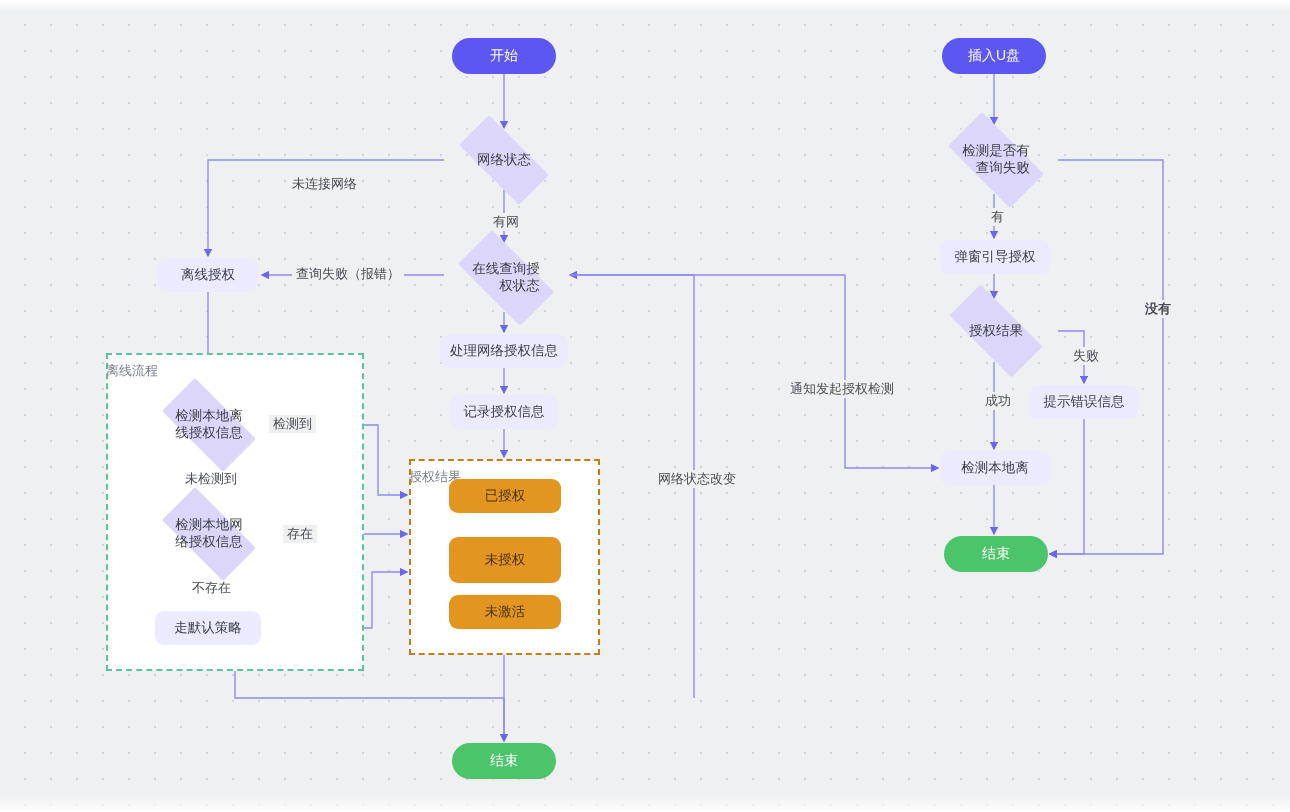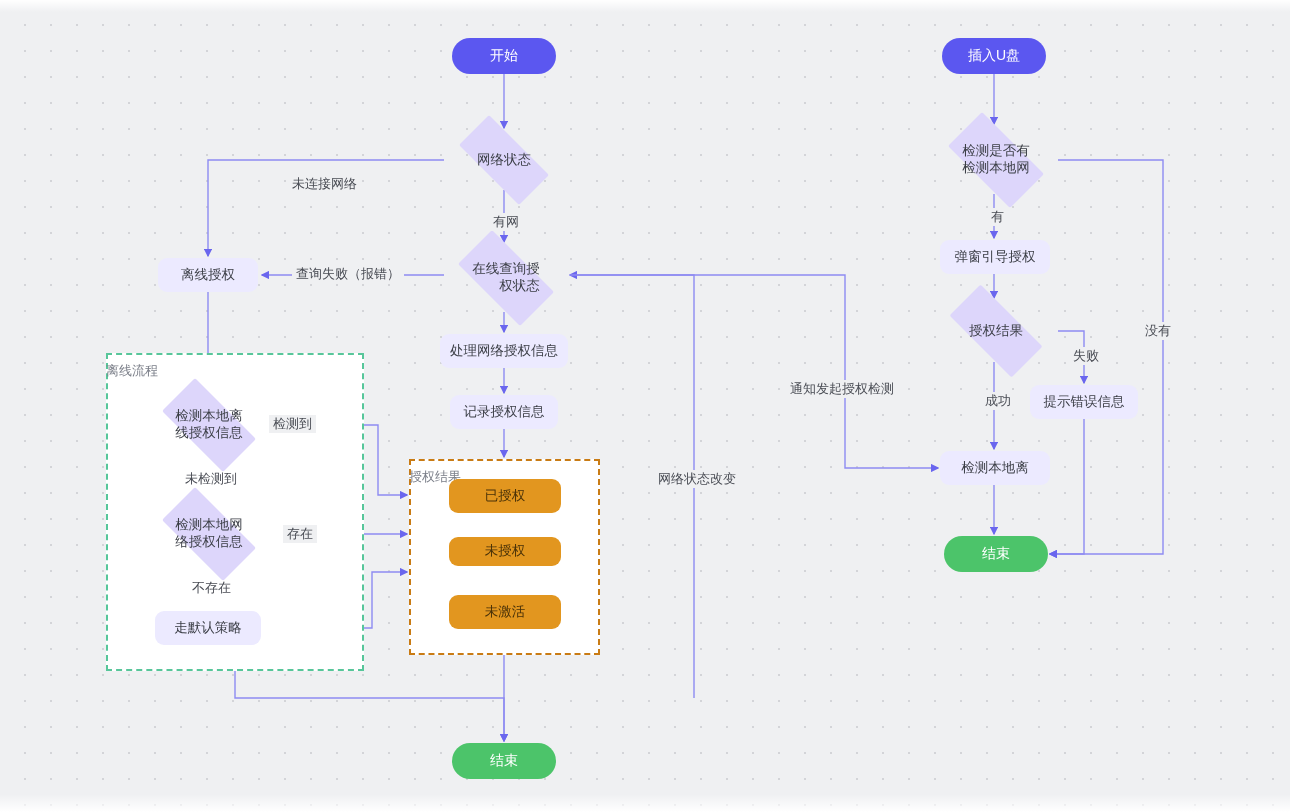--- a/index.html
+++ b/index.html
@@ -171,50 +171,50 @@
       <div class="group green" style="left: 106px; top: 353px; width: 258px; height: 318px;"></div>
       <div class="group-title" style="left: 106px; top: 334px;">离线流程</div>
       <div class="group orange" style="left: 409px; top: 459px; width: 191px; height: 196px;"></div>
       <div class="group-title" style="left: 409px; top: 440px;">授权结果</div>
     </div>
   <div id="node-layer">
       <div class="node terminal start" style="left: 452px; top: 38px; width: 104px; height: 36px;">开始</div>
       <div class="node terminal start" style="left: 942px; top: 38px; width: 104px; height: 36px;">插入U盘</div>
       <div class="node decision" style="left: 444px; top: 130px; width: 120px; height: 60px;"><div class="dshape"></div><div class="dlabel">网络状态</div></div>
       <div class="node decision" style="left: 934px; top: 126px; width: 124px; height: 68px;"><div class="dshape"></div><div class="dlabel">检测是否有
-检测本地网</div></div>
+查询失败</div></div>
       <div class="node process" style="left: 158px; top: 258px; width: 100px; height: 34px;">离线授权</div>
       <div class="node decision" style="left: 444px; top: 244px; width: 124px; height: 68px;"><div class="dshape"></div><div class="dlabel">在线查询授
 权状态</div></div>
       <div class="node process" style="left: 940px; top: 240px; width: 110px; height: 34px;">弹窗引导授权</div>
       <div class="node process" style="left: 440px; top: 334px; width: 128px; height: 34px;">处理网络授权信息</div>
       <div class="node decision" style="left: 934px; top: 300px; width: 124px; height: 62px;"><div class="dshape"></div><div class="dlabel">授权结果</div></div>
       <div class="node process" style="left: 450px; top: 395px; width: 108px; height: 34px;">记录授权信息</div>
       <div class="node process" style="left: 1030px; top: 385px; width: 108px; height: 34px;">提示错误信息</div>
       <div class="node decision" style="left: 148px; top: 392px; width: 122px; height: 66px;"><div class="dshape"></div><div class="dlabel">检测本地离
 线授权信息</div></div>
       <div class="node decision" style="left: 148px; top: 501px; width: 122px; height: 66px;"><div class="dshape"></div><div class="dlabel">检测本地网
 络授权信息</div></div>
       <div class="node process" style="left: 940px; top: 451px; width: 110px; height: 34px;">检测本地离</div>
       <div class="node process" style="left: 155px; top: 611px; width: 106px; height: 34px;">走默认策略</div>
       <div class="node orangebox" style="left: 449px; top: 479px; width: 112px; height: 34px;">已授权</div>
-      <div class="node orangebox" style="left: 449px; top: 537px; width: 112px; height: 29px;">未授权</div>
+      <div class="node orangebox" style="left: 449px; top: 537px; width: 112px; height: 46px;">未授权</div>
       <div class="node orangebox" style="left: 449px; top: 595px; width: 112px; height: 34px;">未激活</div>
       <div class="node terminal end" style="left: 452px; top: 743px; width: 104px; height: 36px;">结束</div>
       <div class="node terminal end" style="left: 944px; top: 536px; width: 104px; height: 36px;">结束</div>
     </div>
   <div id="label-layer">
       <div class="edge-label" style="left: 288px; top: 151px; margin-top: 24px;">未连接网络</div>
       <div class="edge-label" style="left: 489px; top: 213px;">有网</div>
       <div class="edge-label" style="left: 292px; top: 265px;">查询失败（报错）</div>
       <div class="edge-label" style="left: 269px; top: 415px;">检测到</div>
       <div class="edge-label onwhite" style="left: 181px; top: 470px;">未检测到</div>
       <div class="edge-label" style="left: 283px; top: 525px;">存在</div>
       <div class="edge-label onwhite" style="left: 188px; top: 579px;">不存在</div>
       <div class="edge-label" style="left: 987px; top: 208px;">有</div>
-      <div class="edge-label" style="left: 1141px; top: 322px;">没有</div>
+      <div class="edge-label" style="left: 1141px; top: 300px; font-weight: bold;">没有</div>
       <div class="edge-label" style="left: 1069px; top: 347px;">失败</div>
       <div class="edge-label" style="left: 981px; top: 392px;">成功</div>
       <div class="edge-label" style="left: 786px; top: 380px;">通知发起授权检测</div>
       <div class="edge-label" style="left: 654px; top: 470px;">网络状态改变</div>
     </div>
 
 </div>
 
 </body></html>

